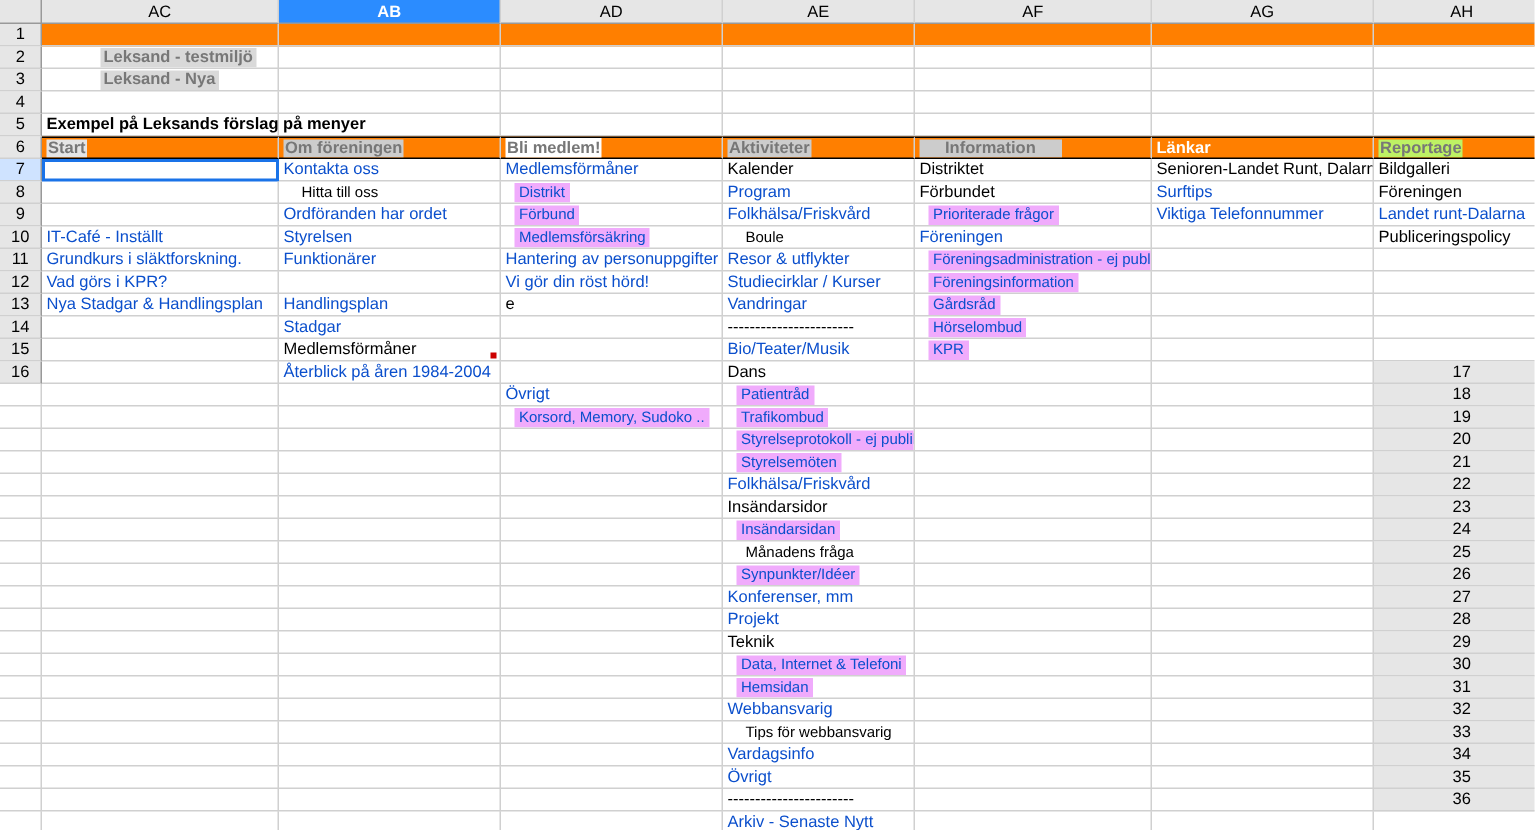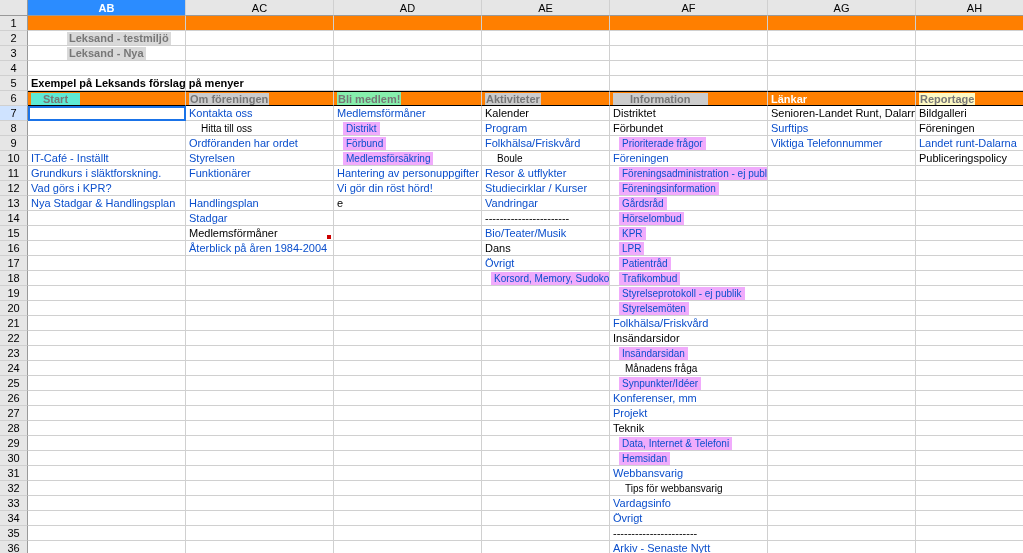--- a/index.html
+++ b/index.html
@@ -88,22 +88,22 @@
     position:absolute; right:2px; top:9px;
     width:4px; height:4px; background:#c00;
   }
 </style>
 </head>
 <body>
 
 <div class="sheet">
 
   <div class="corner"></div>
+  <div class="hdr">AC</div>
   <div class="hdr sel">AB</div>
-  <div class="hdr">AC</div>
   <div class="hdr">AD</div>
   <div class="hdr">AE</div>
   <div class="hdr">AF</div>
   <div class="hdr">AG</div>
   <div class="hdr">AH</div>
 
   <div class="rowhdr">1</div>
   <div class="cell orange-row"></div>
   <div class="cell orange-row"></div>
   <div class="cell orange-row"></div>
@@ -142,27 +142,27 @@
   <div class="rowhdr">5</div>
   <div class="cell bold" style="overflow:visible">Exempel på Leksands förslag på menyer</div>
   <div class="cell"></div>
   <div class="cell"></div>
   <div class="cell"></div>
   <div class="cell"></div>
   <div class="cell"></div>
   <div class="cell"></div>
 
   <div class="rowhdr">6</div>
-  <div class="cell orange-head"><span style="background:#5eead4;color:#777;padding:0 12px">Start</span></div>
+  <div class="cell orange-head"><span style="background:#e5e5e5;color:#777;padding:0 1px">Start</span></div>
   <div class="cell orange-head"><span style="background:#ccc;color:#777;padding:0 1px">Om föreningen</span></div>
-  <div class="cell orange-head"><span style="background:#86efac;color:#777;padding:12px 1px">Bli medlem!</span></div>
+  <div class="cell orange-head"><span style="background:#ffffff;color:#777;padding:12px 1px">Bli medlem!</span></div>
   <div class="cell orange-head"><span style="background:#ccc;color:#777;padding:0 1px">Aktiviteter</span></div>
   <div class="cell orange-head"><span style="background:#ccc;color:#777;padding:0 17px">Information</span></div>
   <div class="cell orange-head">Länkar</div>
-  <div class="cell orange-head"><span style="background:#fef9c3;color:#777;padding:0 1px">Reportage</span></div>
+  <div class="cell orange-head"><span style="background:#bef264;color:#777;padding:0 1px">Reportage</span></div>
 
   <div class="rowhdr sel">7</div>
   <div class="cell cursor"></div>
   <div class="cell link">Kontakta oss</div>
   <div class="cell link">Medlemsförmåner</div>
   <div class="cell">Kalender</div>
   <div class="cell">Distriktet</div>
   <div class="cell">Senioren-Landet Runt, Dalarna</div>
   <div class="cell">Bildgalleri</div>
 
@@ -236,21 +236,20 @@
   <div class="cell link">Bio/Teater/Musik</div>
   <div class="cell"><span class="pill">KPR</span></div>
   <div class="cell"></div>
   <div class="cell"></div>
 
   <div class="rowhdr">16</div>
   <div class="cell"></div>
   <div class="cell link">Återblick på åren 1984-2004</div>
   <div class="cell"></div>
   <div class="cell">Dans</div>
-  <div class="cell"><span class="pill">LPR</span></div>
   <div class="cell"></div>
   <div class="cell"></div>
 
   <div class="rowhdr">17</div>
   <div class="cell"></div>
   <div class="cell"></div>
   <div class="cell"></div>
   <div class="cell link">Övrigt</div>
   <div class="cell"><span class="pill">Patientråd</span></div>
   <div class="cell"></div>

